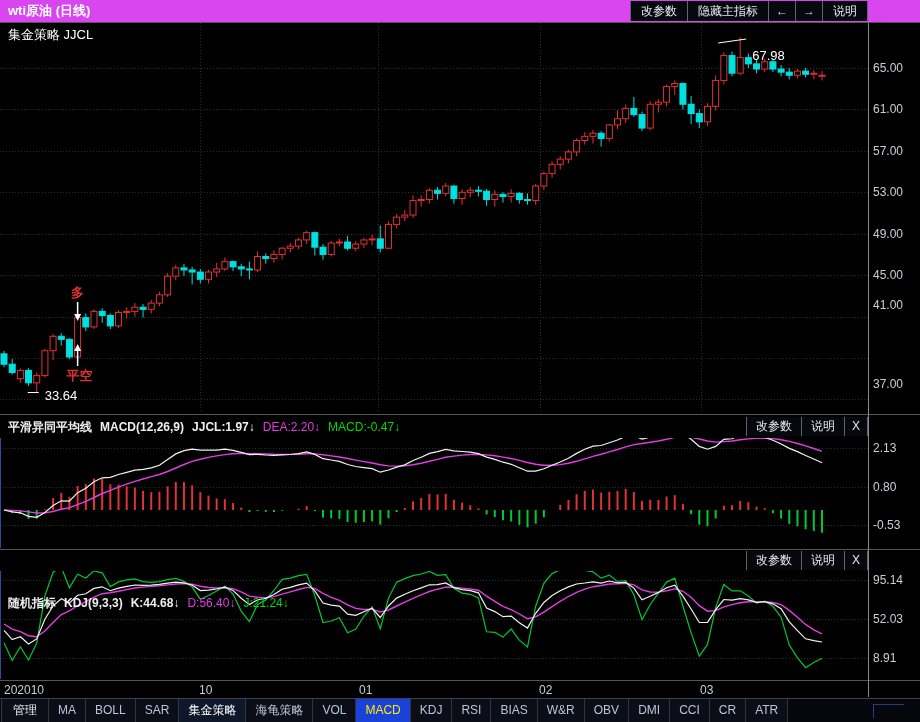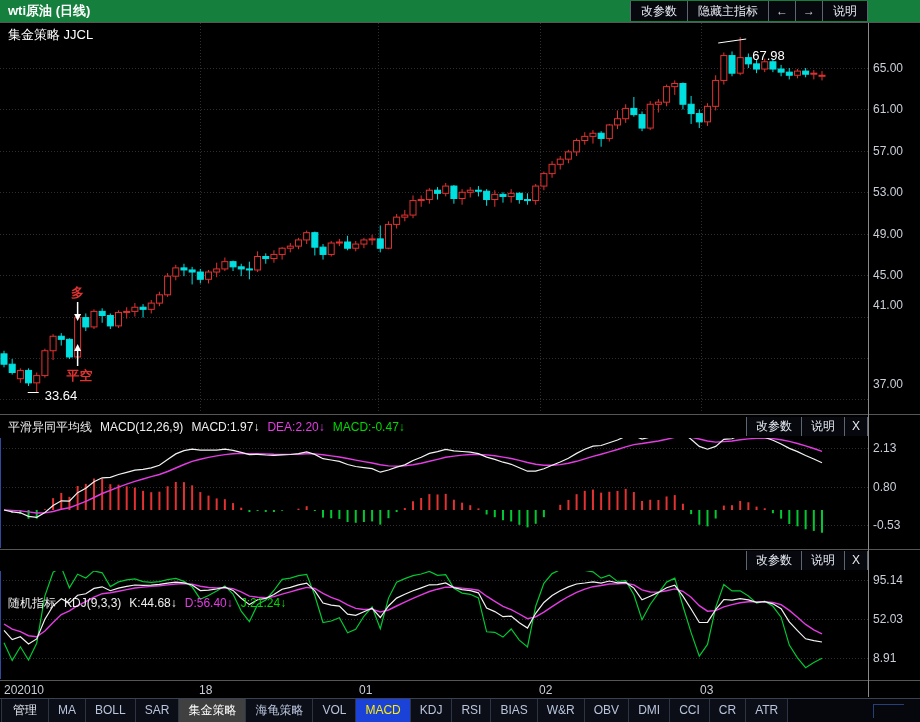--- a/index.html
+++ b/index.html
@@ -2,44 +2,44 @@
 <html><head>
 <meta charset="utf-8">
 <style>
   html,body{margin:0;padding:0;background:#000;}
   .screen{
     position:relative;width:920px;height:722px;background:#000;overflow:hidden;
     font-family:"Liberation Sans",sans-serif;-webkit-font-smoothing:none;
   }
   svg#plot{position:absolute;left:0;top:0;z-index:1;}
   
-  .titlebar{position:absolute;left:0;top:0;width:920px;height:22px;z-index:3;background:#15803d;border-bottom:1px solid #565656;}
+  .titlebar{position:absolute;left:0;top:0;width:920px;height:22px;z-index:3;background:#d946ef;border-bottom:1px solid #565656;}
   .titlebar .title{position:absolute;left:8px;top:0;line-height:22px;font-size:13px;font-weight:bold;color:#ffffff;}
   .tb-buttons{position:absolute;right:52px;top:1px;height:20px;display:flex;border-right:1px solid #5e6672;}
   .tb-btn{border-left:1px solid #5e6672;background:#06080d;color:#e6eaf2;font-size:12px;line-height:20px;padding:0 10px;white-space:nowrap;cursor:default;}
   .tb-btn.arrow{padding:0 7px;font-weight:bold;color:#cdd4e0;}
   
   .strategy-label{position:absolute;left:8px;top:26px;z-index:2;font-size:13px;color:#ffffff;}
   
   .panel-header{position:absolute;left:0;width:868px;height:22px;z-index:3;display:flex;align-items:center;gap:8px;padding-left:8px;box-sizing:border-box;font-size:12px;white-space:nowrap;}
-  .panel-header .w{color:#eeeeee;}
+  .panel-header .w{color:#eeeeee;font-weight:bold;}
   .panel-header .m{color:#e23ce2;}
   .panel-header .g{color:#00d800;}
   .ph-buttons{position:absolute;right:52px;top:417px;height:19px;display:flex;z-index:4;border-right:1px solid #5e6672;}
   .ph-buttons.kdj{top:551px;}
   .ph-btn{border-left:1px solid #5e6672;background:#06080d;color:#e6eaf2;font-size:12px;line-height:19px;padding:0 9px;cursor:default;}
   .ph-btn.x{padding:0 7px;}
   
   .ytick{position:absolute;left:873px;transform:translateY(-50%);font-size:12px;color:#c9ced8;z-index:2;}
   .xtick{position:absolute;top:683px;font-size:12px;color:#c9ced8;z-index:2;}
   
   .tabbar{position:absolute;left:0;bottom:0;width:920px;height:23px;z-index:3;background:#05070c;border-top:1px solid #3a4150;display:flex;align-items:stretch;}
   .tab{padding:0 9px;line-height:22px;font-size:12px;color:#b9c4dc;background:#0b0e16;border-right:1px solid #2e3542;white-space:nowrap;cursor:default;}
   .tab.first{border-left:1px solid #2e3542;margin-left:1px;padding:0 11px;color:#e8ecf4;}
-  .tab.active-strategy{background:#404040;color:#ffffff;}
+  .tab.active-strategy{background:#0f172a;color:#ffffff;}
   .tab.active-indicator{background:#1a42d8;color:#ffec00;}
   .grip{position:absolute;right:16px;bottom:4px;width:30px;height:13px;z-index:4;border-left:1px solid #24407a;border-top:1px solid #24407a;}
 </style>
 </head>
 <body>
 
 <div class="screen">
 
   <svg id="plot" width="920" height="722">
       <defs>
@@ -420,21 +420,21 @@
       <div class="tb-btn arrow"><span>→</span></div>
       <div class="tb-btn">说明</div>
     </div>
   </div>
 
   <div class="strategy-label">集金策略 JJCL</div>
 
   <div class="panel-header" style="top:416px;">
     <span class="w">平滑异同平均线</span>
       <span class="w">MACD(12,26,9)</span>
-      <span class="w">MACD:1.97↓</span>
+      <span class="w">JJCL:1.97↓</span>
       <span class="m">DEA:2.20↓</span>
       <span class="g">MACD:-0.47↓</span>
   </div>
   <div class="ph-buttons">
     <div class="ph-btn">改参数</div>
     <div class="ph-btn">说明</div>
     <div class="ph-btn x">X</div>
   </div>
 
   <div class="panel-header" style="top:550px;margin-top:42px;">
@@ -459,21 +459,21 @@
       <div class="ytick" style="top: 275.14px;">45.00</div>
       <div class="ytick" style="top: 305px;">41.00</div>
       <div class="ytick" style="top: 357.996px; margin-top: 26px;">37.00</div>
       <div class="ytick" style="top: 448.443px;">2.13</div>
       <div class="ytick" style="top: 486.88px;">0.80</div>
       <div class="ytick" style="top: 525.317px;">-0.53</div>
       <div class="ytick" style="top: 579.994px;">95.14</div>
       <div class="ytick" style="top: 619px;">52.03</div>
       <div class="ytick" style="top: 658.015px;">8.91</div>
       <div class="xtick" style="left: 4px;">202010</div>
-      <div class="xtick" style="left: 199px;">18</div>
+      <div class="xtick" style="left: 199px;">10</div>
       <div class="xtick" style="left: 359px;">01</div>
       <div class="xtick" style="left: 539px;">02</div>
       <div class="xtick" style="left: 700px;">03</div>
     </div>
 
   <div class="tabbar" id="tabbar">
       <div class="tab first">管理</div>
       <div class="tab">MA</div>
       <div class="tab">BOLL</div>
       <div class="tab">SAR</div>

